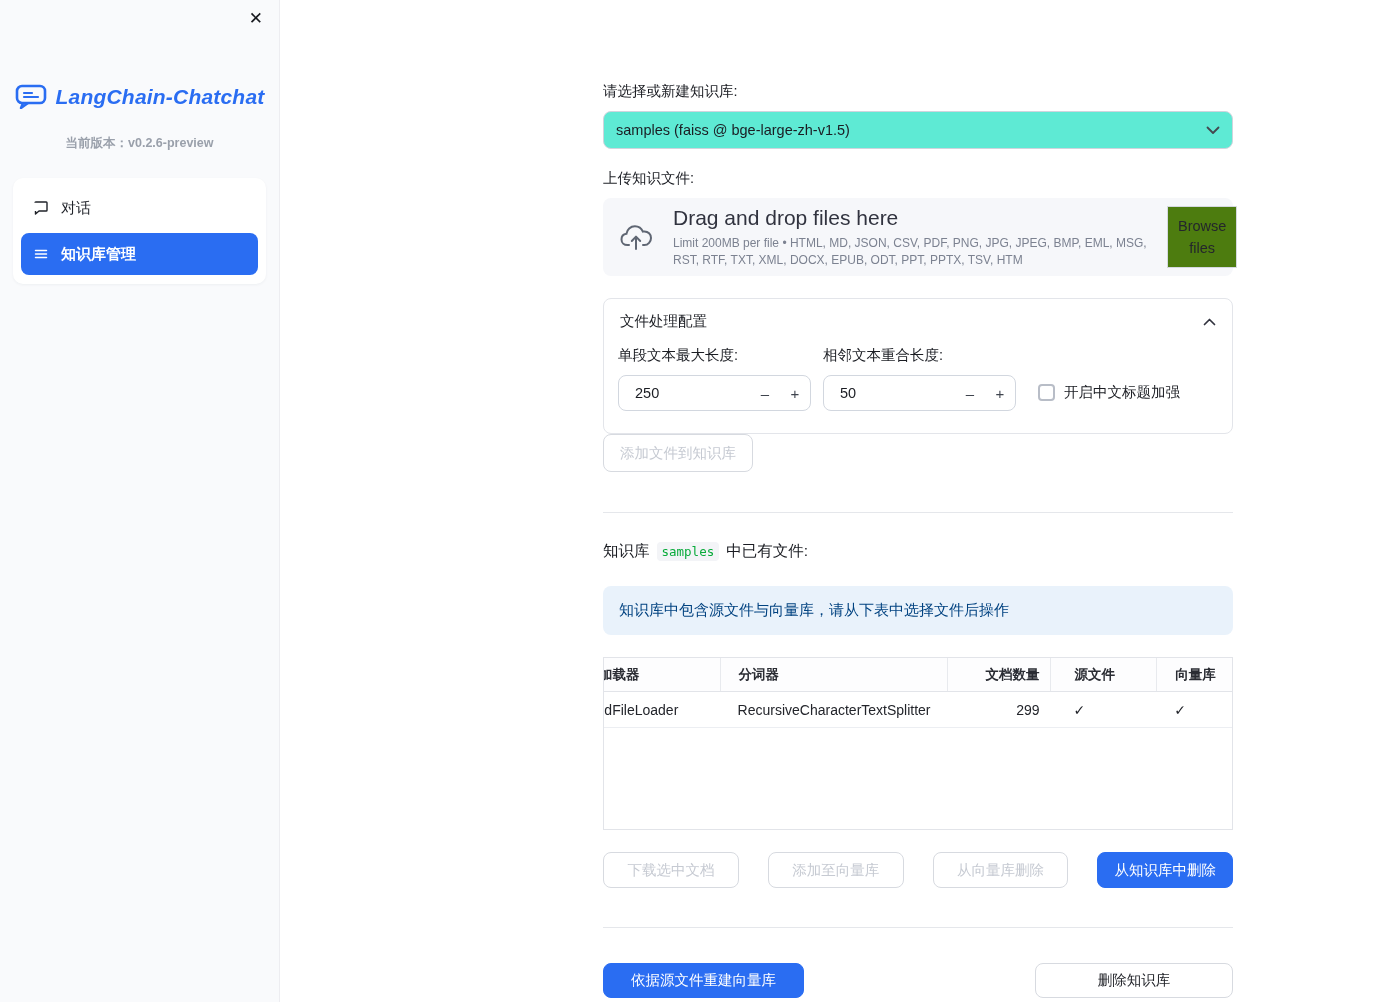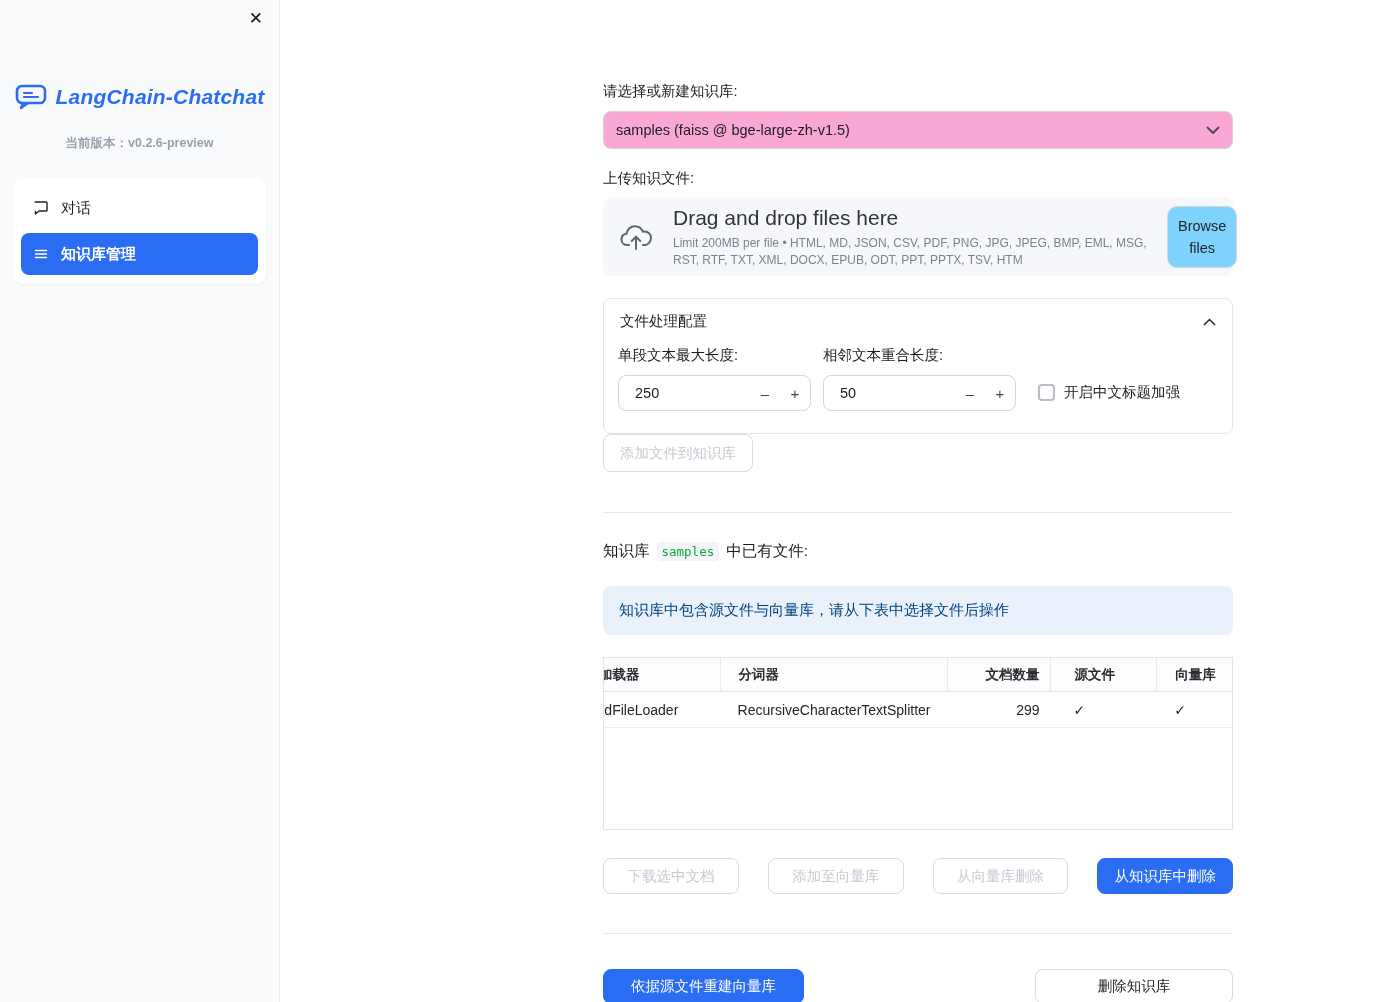--- a/index.html
+++ b/index.html
@@ -38,35 +38,35 @@
     padding:0 12px;font-size:15px;color:#20232a;cursor:pointer;
   }
   .menu-item .mi-icon{display:flex;align-items:center;color:#20232a;}
   .menu-item.active{background:var(--accent);color:#ffffff;font-weight:700;margin-top:4px;}
   .menu-item.active .mi-icon{color:#ffffff;}
   
   .main{flex:1;height:100%;overflow:hidden;}
   .content{width:630px;margin-left:323px;padding-top:82px;}
   .field-label{font-size:14.5px;margin-bottom:10px;color:#1b1d23;}
   .selectbox{
-    height:38px;border:1px solid #cfd4dd;border-radius:8px;background:#f9a8d4;
+    height:38px;border:1px solid #cfd4dd;border-radius:8px;background:#5eead4;
     display:flex;align-items:center;padding:0 12px;font-size:14.5px;cursor:pointer;
   }
   .selectbox .chev{margin-left:auto;display:flex;align-items:center;}
   .upl-label{margin-top:20px;}
   .uploader{
     height:78px;border-radius:8px;background:#f6f7fa;display:flex;align-items:center;
     padding:0 16px;gap:16px;
   }
   .upl-texts{display:flex;flex-direction:column;justify-content:center;}
   .drop-text{font-size:21px;color:#31333f;}
   .limit-text{font-size:12px;color:#7c8291;width:478px;line-height:1.4;margin-top:5px;}
   .browse-btn{
-    margin-left:auto;width:72px;padding:8px 10px;background:#7dd3fc;border:1px solid #d5d9e0;
-    border-radius:10px;font-size:14.5px;text-align:center;line-height:1.55;color:#24262c;cursor:pointer;
+    margin-left:auto;width:72px;padding:8px 10px;background:#4d7c0f;border:1px solid #d5d9e0;
+    border-radius:1px;font-size:14.5px;text-align:center;line-height:1.55;color:#24262c;cursor:pointer;
   }
   .expander{margin-top:22px;border:1px solid #e3e5ea;border-radius:8px;background:#fff;}
   .exp-header{display:flex;align-items:center;padding:13px 16px;cursor:pointer;font-size:14.5px;}
   .exp-header .chev{margin-left:auto;display:flex;align-items:center;}
   .exp-body{padding:2px 14px 22px 14px;display:flex;align-items:flex-end;}
   .num-field{width:193px;}
   .num-field + .num-field{margin-left:12px;}
   .num-input{
     height:36px;border:1px solid #d2d7df;border-radius:8px;display:flex;align-items:center;
     padding-left:16px;font-size:14.5px;background:#fff;
@@ -105,21 +105,21 @@
   .df-row{display:flex;height:36px;border-bottom:1px solid #eceef2;}
   .td{display:flex;align-items:center;font-size:14px;color:#23252b;overflow:hidden;white-space:nowrap;}
   .c1{width:116px;}
   .c2{width:228px;padding-left:18px;}
   .c3{width:103px;justify-content:flex-end;padding-right:10px;}
   .c4{width:107px;padding-left:24px;}
   .c5{width:76px;padding-left:18px;}
   .clip-head{margin-left:-32px;}
   .clip-cell{margin-left:-72px;}
   
-  .actions{margin-top:28px;display:flex;gap:29px;}
+  .actions{margin-top:22px;display:flex;gap:29px;}
   .actions .btn{flex:1;height:36px;padding:0;}
   .divider2{margin-top:39px;}
   .footer-row{margin-top:35px;display:flex;justify-content:space-between;}
   .rebuild-btn{width:201px;height:35px;}
   .delkb-btn{width:198px;height:35px;}
 </style>
 </head>
 <body>
 
 <div class="sidebar">

